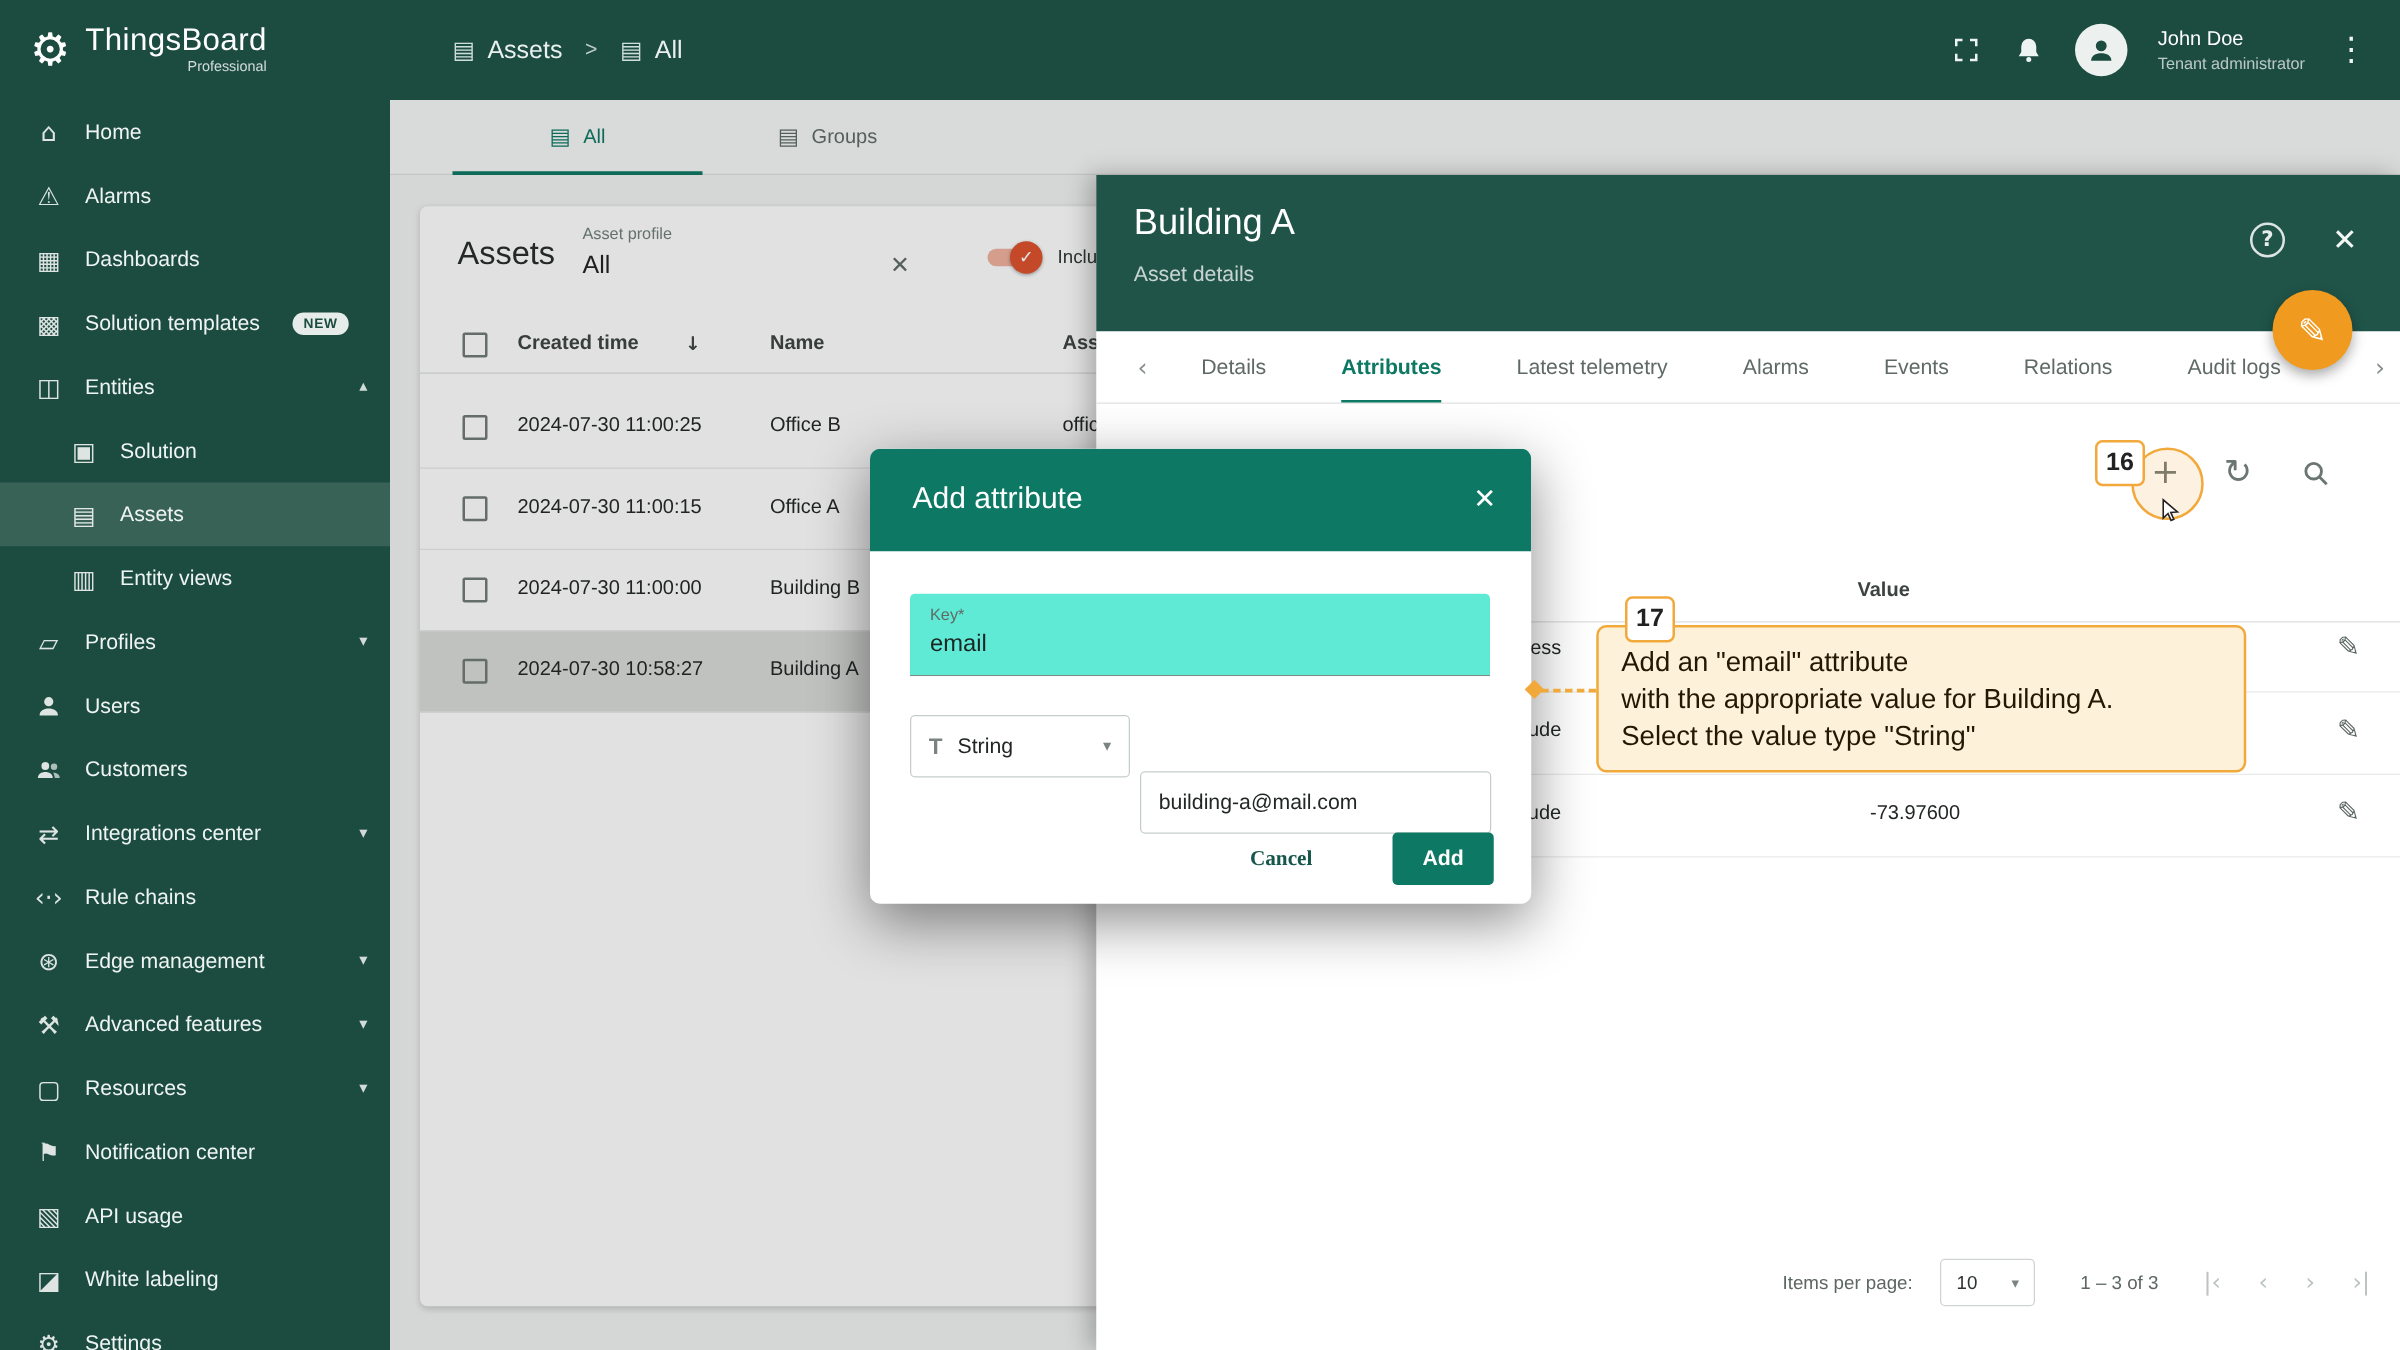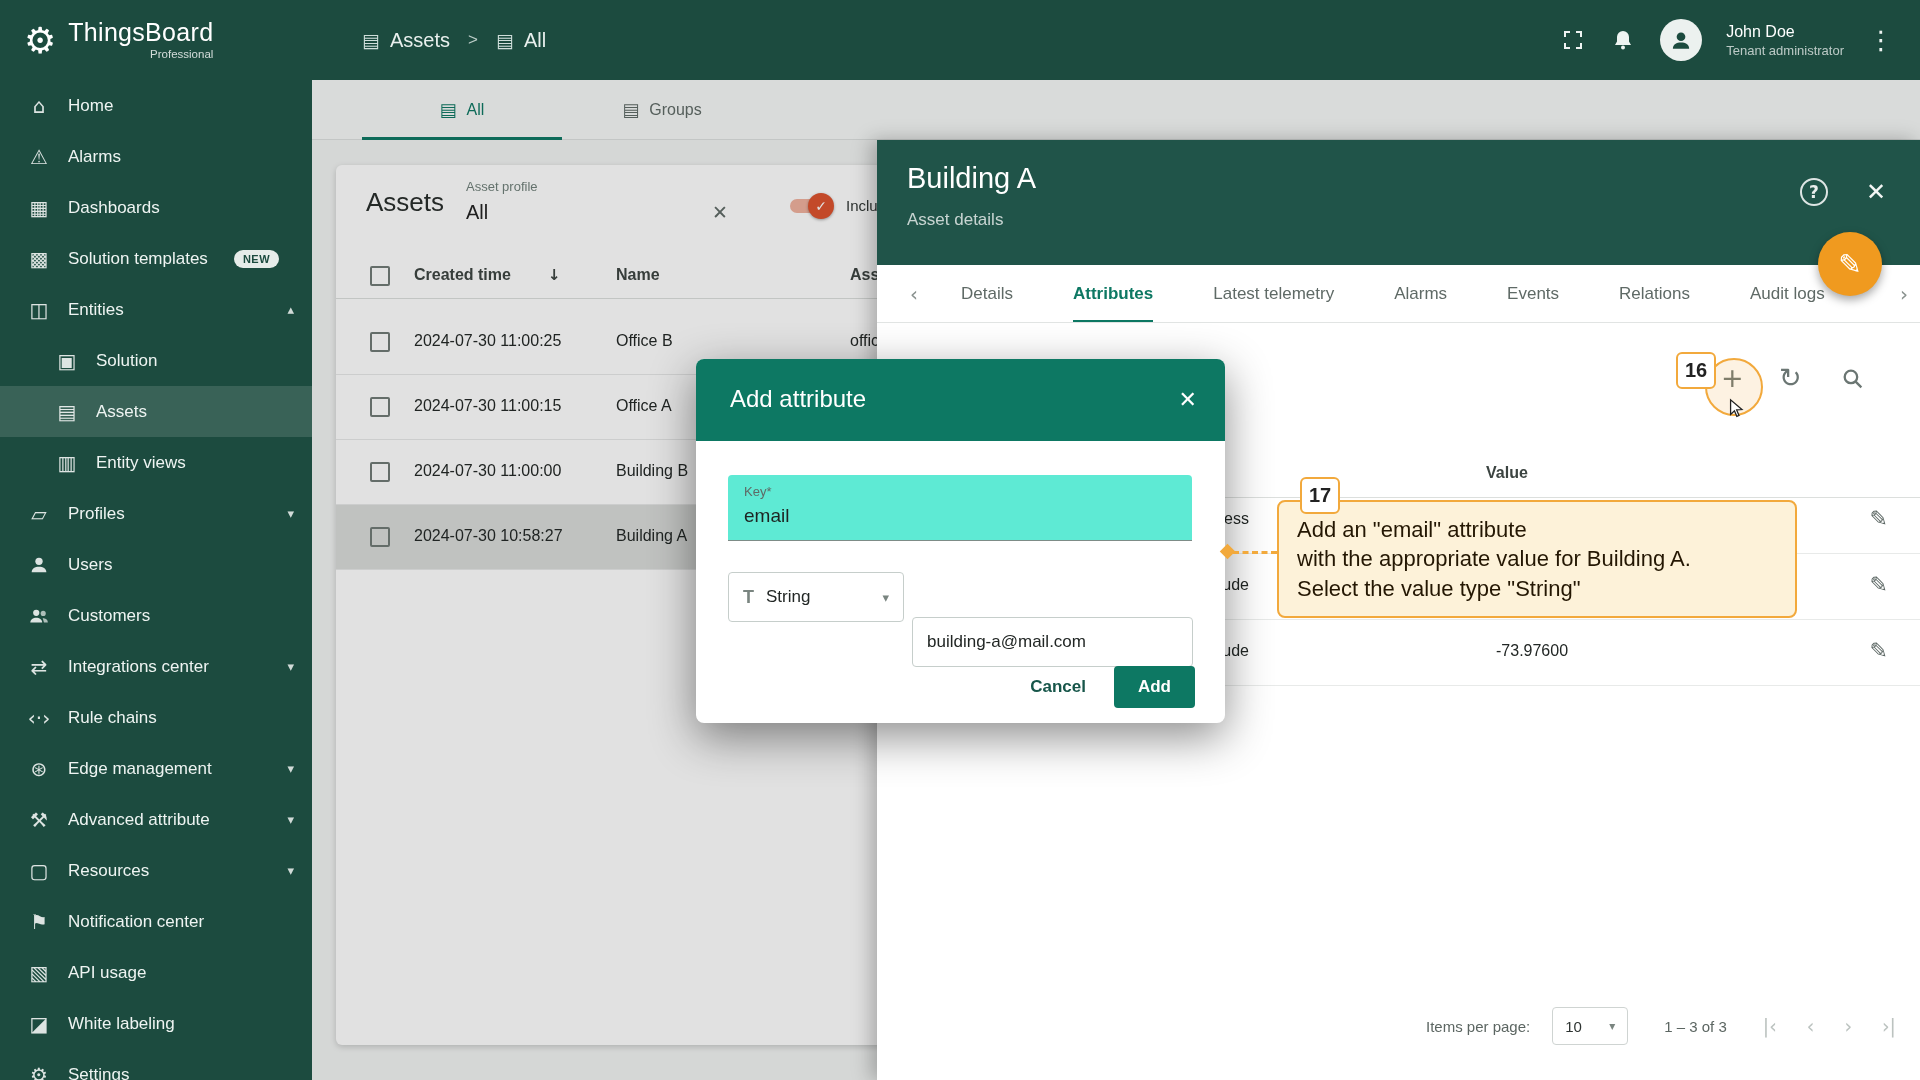--- a/index.html
+++ b/index.html
@@ -106,22 +106,22 @@
   .m-close { position:absolute; right:28px; top:28px; font-size:22px; color:#fff; cursor:pointer; }
   .m-key-field { position:absolute; left:32px; top:116px; width:464px; height:66px; background:#5eead4; border-bottom:1px solid #7d8c87; border-radius:4px 4px 0 0; }
   .m-key-label { position:absolute; left:16px; top:9px; font-size:13px; color:#5f6a66; }
   .m-key-input { position:absolute; left:16px; top:30px; width:430px; border:none; outline:none; background:transparent; font-size:19px; color:#1d2422; font-family:"Liberation Sans",sans-serif; }
   .m-select { position:absolute; left:32px; top:213px; width:176px; height:50px; border:1px solid #c6cecb; border-radius:4px; display:flex; align-items:center; gap:12px; padding:0 14px; font-size:17px; color:#222725; cursor:pointer; }
   .m-type-ico { color:#7a8580; font-weight:700; font-size:18px; }
   .m-select .dd { margin-left:auto; color:#7a8580; font-size:13px; }
   .m-value-wrap { position:absolute; left:216px; top:213px; width:281px; height:50px; border:1px solid #c6cecb; border-radius:4px;margin-top:45px; }
   .m-value-input { width:100%; height:100%; border:none; outline:none; background:transparent; padding:0 14px; font-size:17px; color:#222725; font-family:"Liberation Sans",sans-serif; }
   .m-actions { position:absolute; right:30px; bottom:15px; display:flex; align-items:center; gap:28px; }
-  .m-cancel { background:none; border:none; font-size:17px; font-weight:600; color:#17564a; cursor:pointer; font-family:Liberation Sans, sans-serif; }
-  .m-add { background:#0d7863; color:#fff; border:none; border-radius:4px; padding:11px 24px; font-size:17px; font-weight:600; cursor:pointer; font-family:"Liberation Sans",sans-serif; }
+  .m-cancel { background:none; border:none; font-size:17px; font-weight:600; color:#17564a; cursor:pointer; font-family:Liberation Serif, serif; }
+  .m-add { background:#0d7863; color:#fff; border:none; border-radius:4px; padding:11px 24px; font-size:17px; font-weight:600; cursor:pointer; font-family:"Liberation Sans",sans-serif;margin-left:36px; }
 
   
   .ring { position:absolute; left:1705px; top:358px; width:58px; height:58px; border:2px solid #f2a93c; border-radius:50%; background:rgba(242,169,60,.15); z-index:30; }
   .badge { position:absolute; width:40px; height:37px; background:#fff; border:2px solid #f2a93c; border-radius:6px; display:flex; align-items:center; justify-content:center; font-weight:700; font-size:20px; color:#222; z-index:31; }
   .badge16 { left:1676px; top:352px; }
   .badge17 { left:1300px; top:477px; }
   .tip { position:absolute; left:1277px; top:500px; width:520px; background:#fdf2d9; border:2px solid #f2a93c; border-radius:8px; padding:13px 18px; font-size:22px; line-height:1.33; color:#241703; z-index:30; }
   .connector { position:absolute; left:1233px; top:551px; width:44px; border-top:3px dashed #f2a93c; z-index:30; }
   .diamond { position:absolute; left:1222px; top:546px; width:11px; height:11px; background:#f2a93c; transform:rotate(45deg); z-index:30; }
   .cursor { position:absolute; left:1726px; top:398px; z-index:32; }
@@ -208,21 +208,21 @@
         <span class="nav-icon icon">‹·›</span>
         <span class="nav-label">Rule chains</span>
       </div>
       <div class="nav-item">
         <span class="nav-icon icon">⊛</span>
         <span class="nav-label">Edge management</span>
         <span class="nav-chevron icon">▾</span>
       </div>
       <div class="nav-item">
         <span class="nav-icon icon">⚒</span>
-        <span class="nav-label">Advanced attribute</span>
+        <span class="nav-label">Advanced features</span>
         <span class="nav-chevron icon">▾</span>
       </div>
       <div class="nav-item">
         <span class="nav-icon icon">▢</span>
         <span class="nav-label">Resources</span>
         <span class="nav-chevron icon">▾</span>
       </div>
       <div class="nav-item">
         <span class="nav-icon icon">⚑</span>
         <span class="nav-label">Notification center</span>

